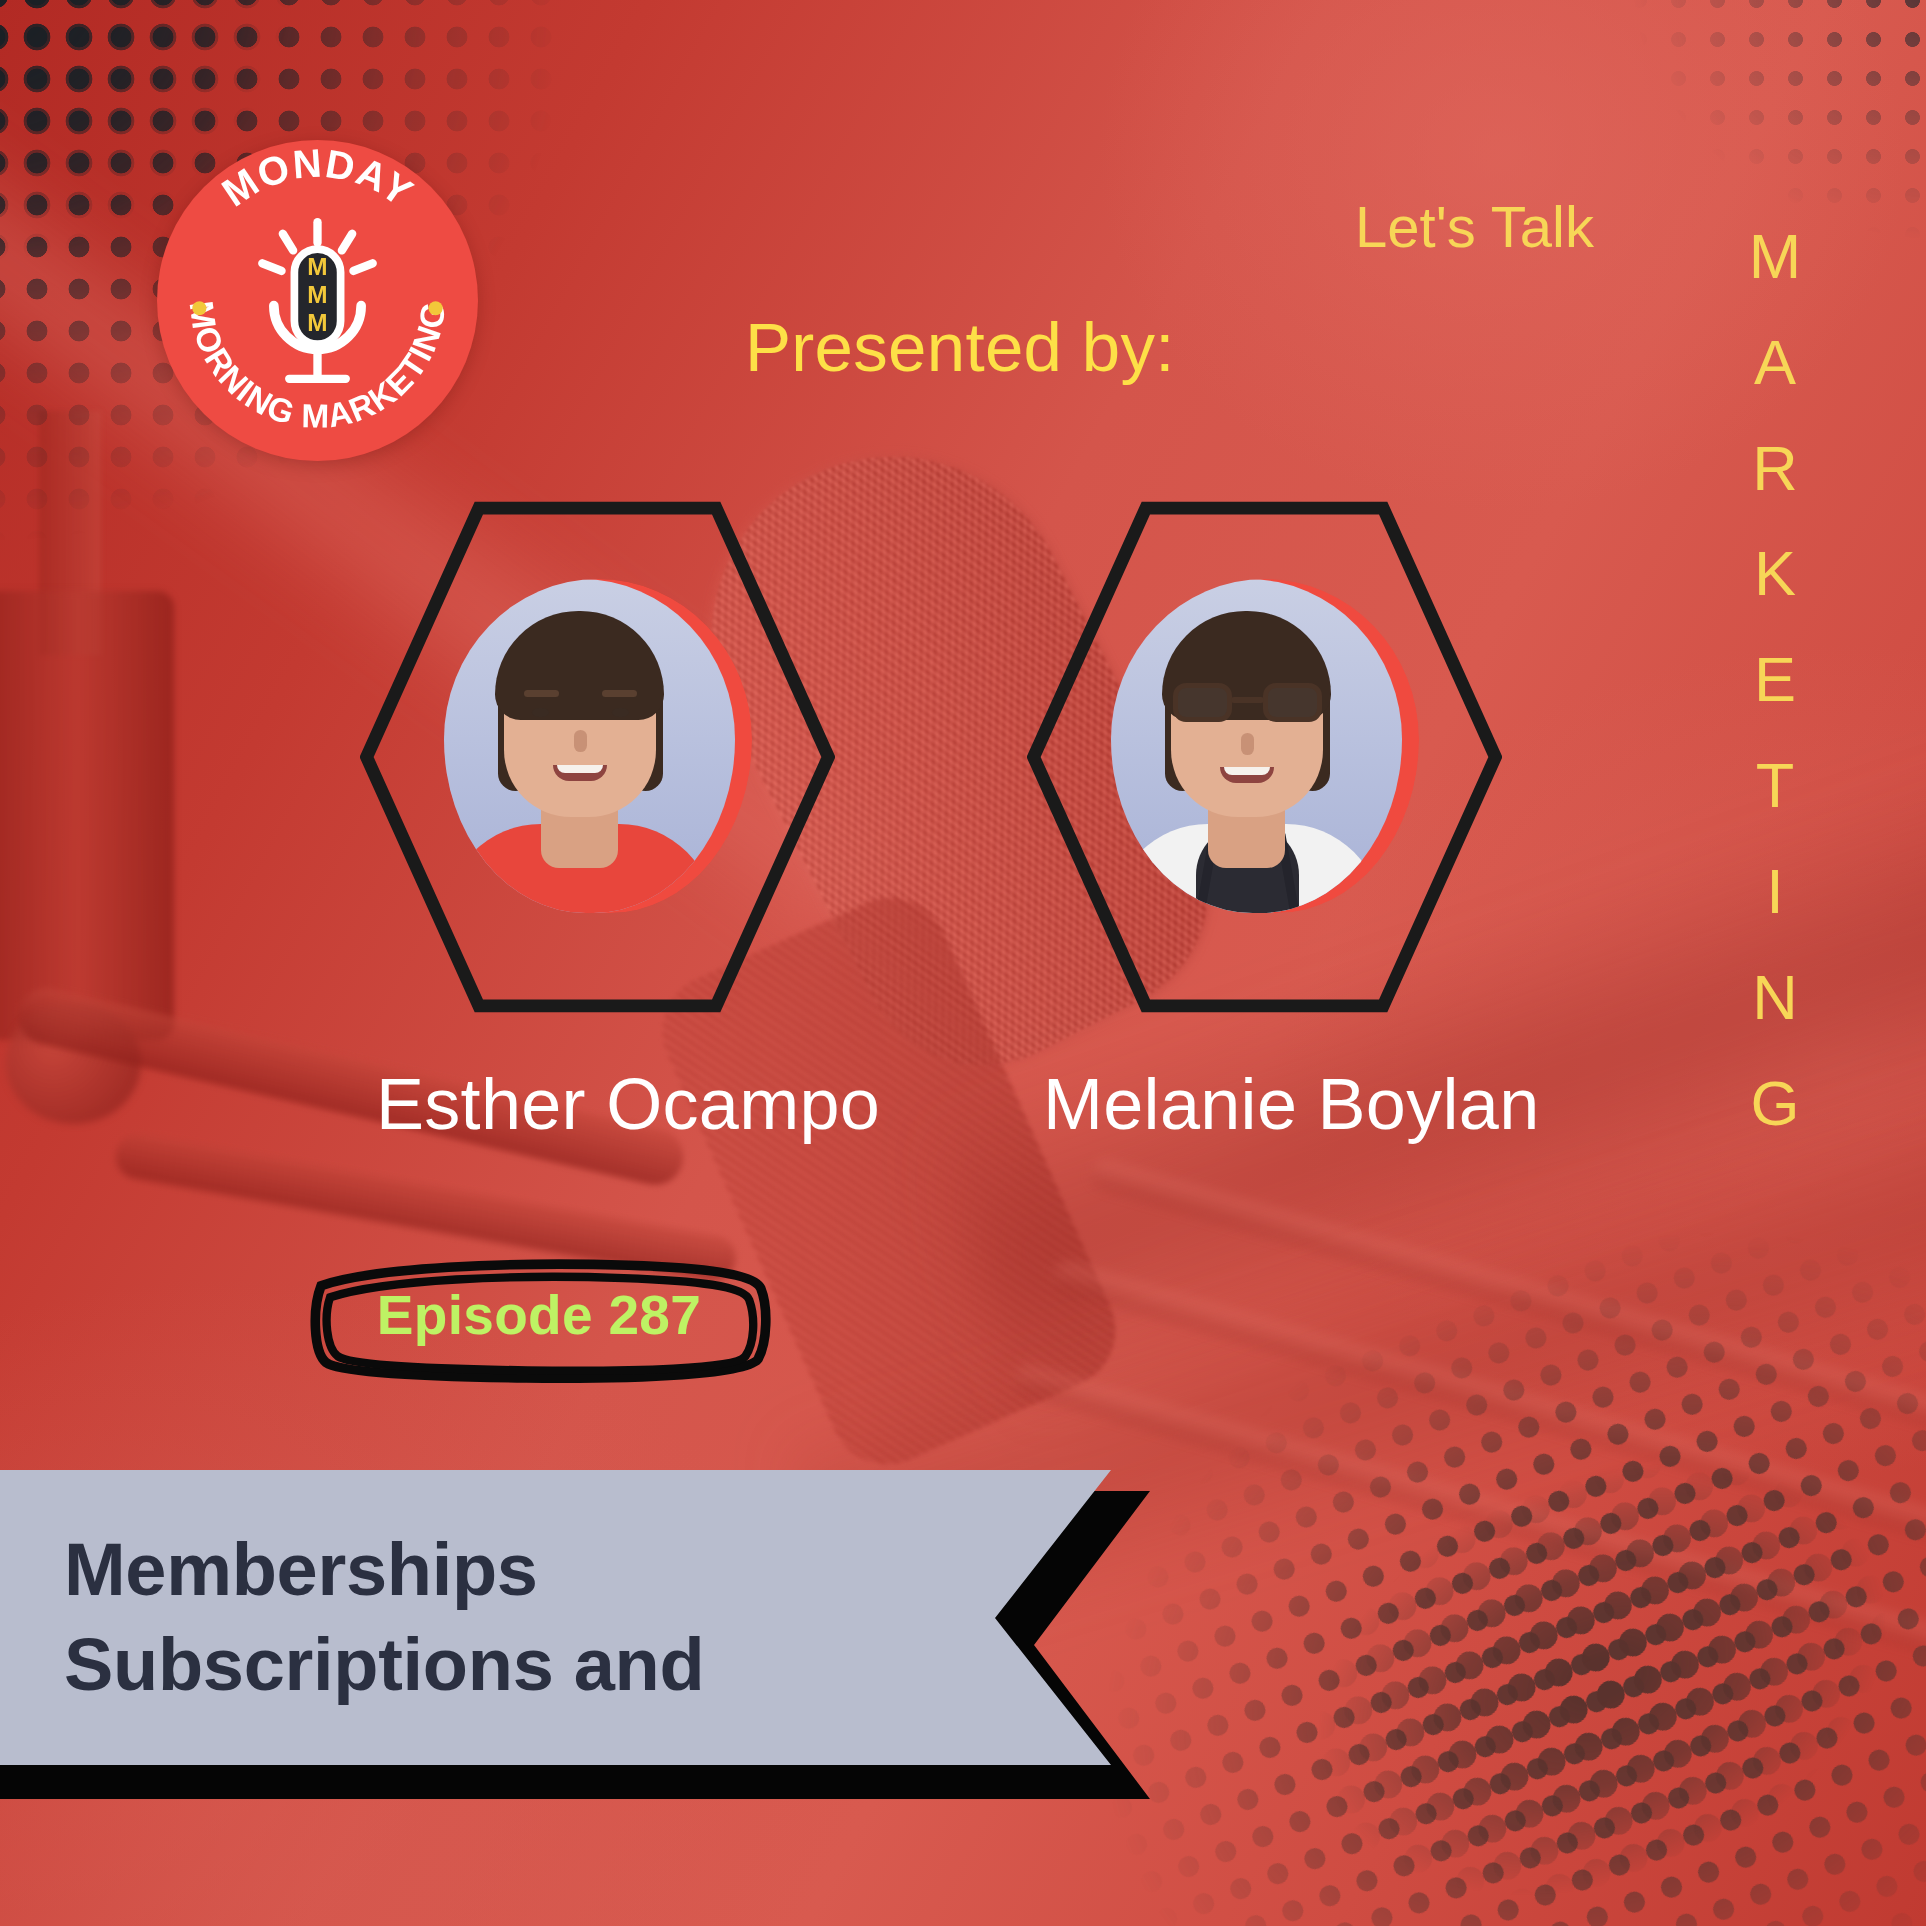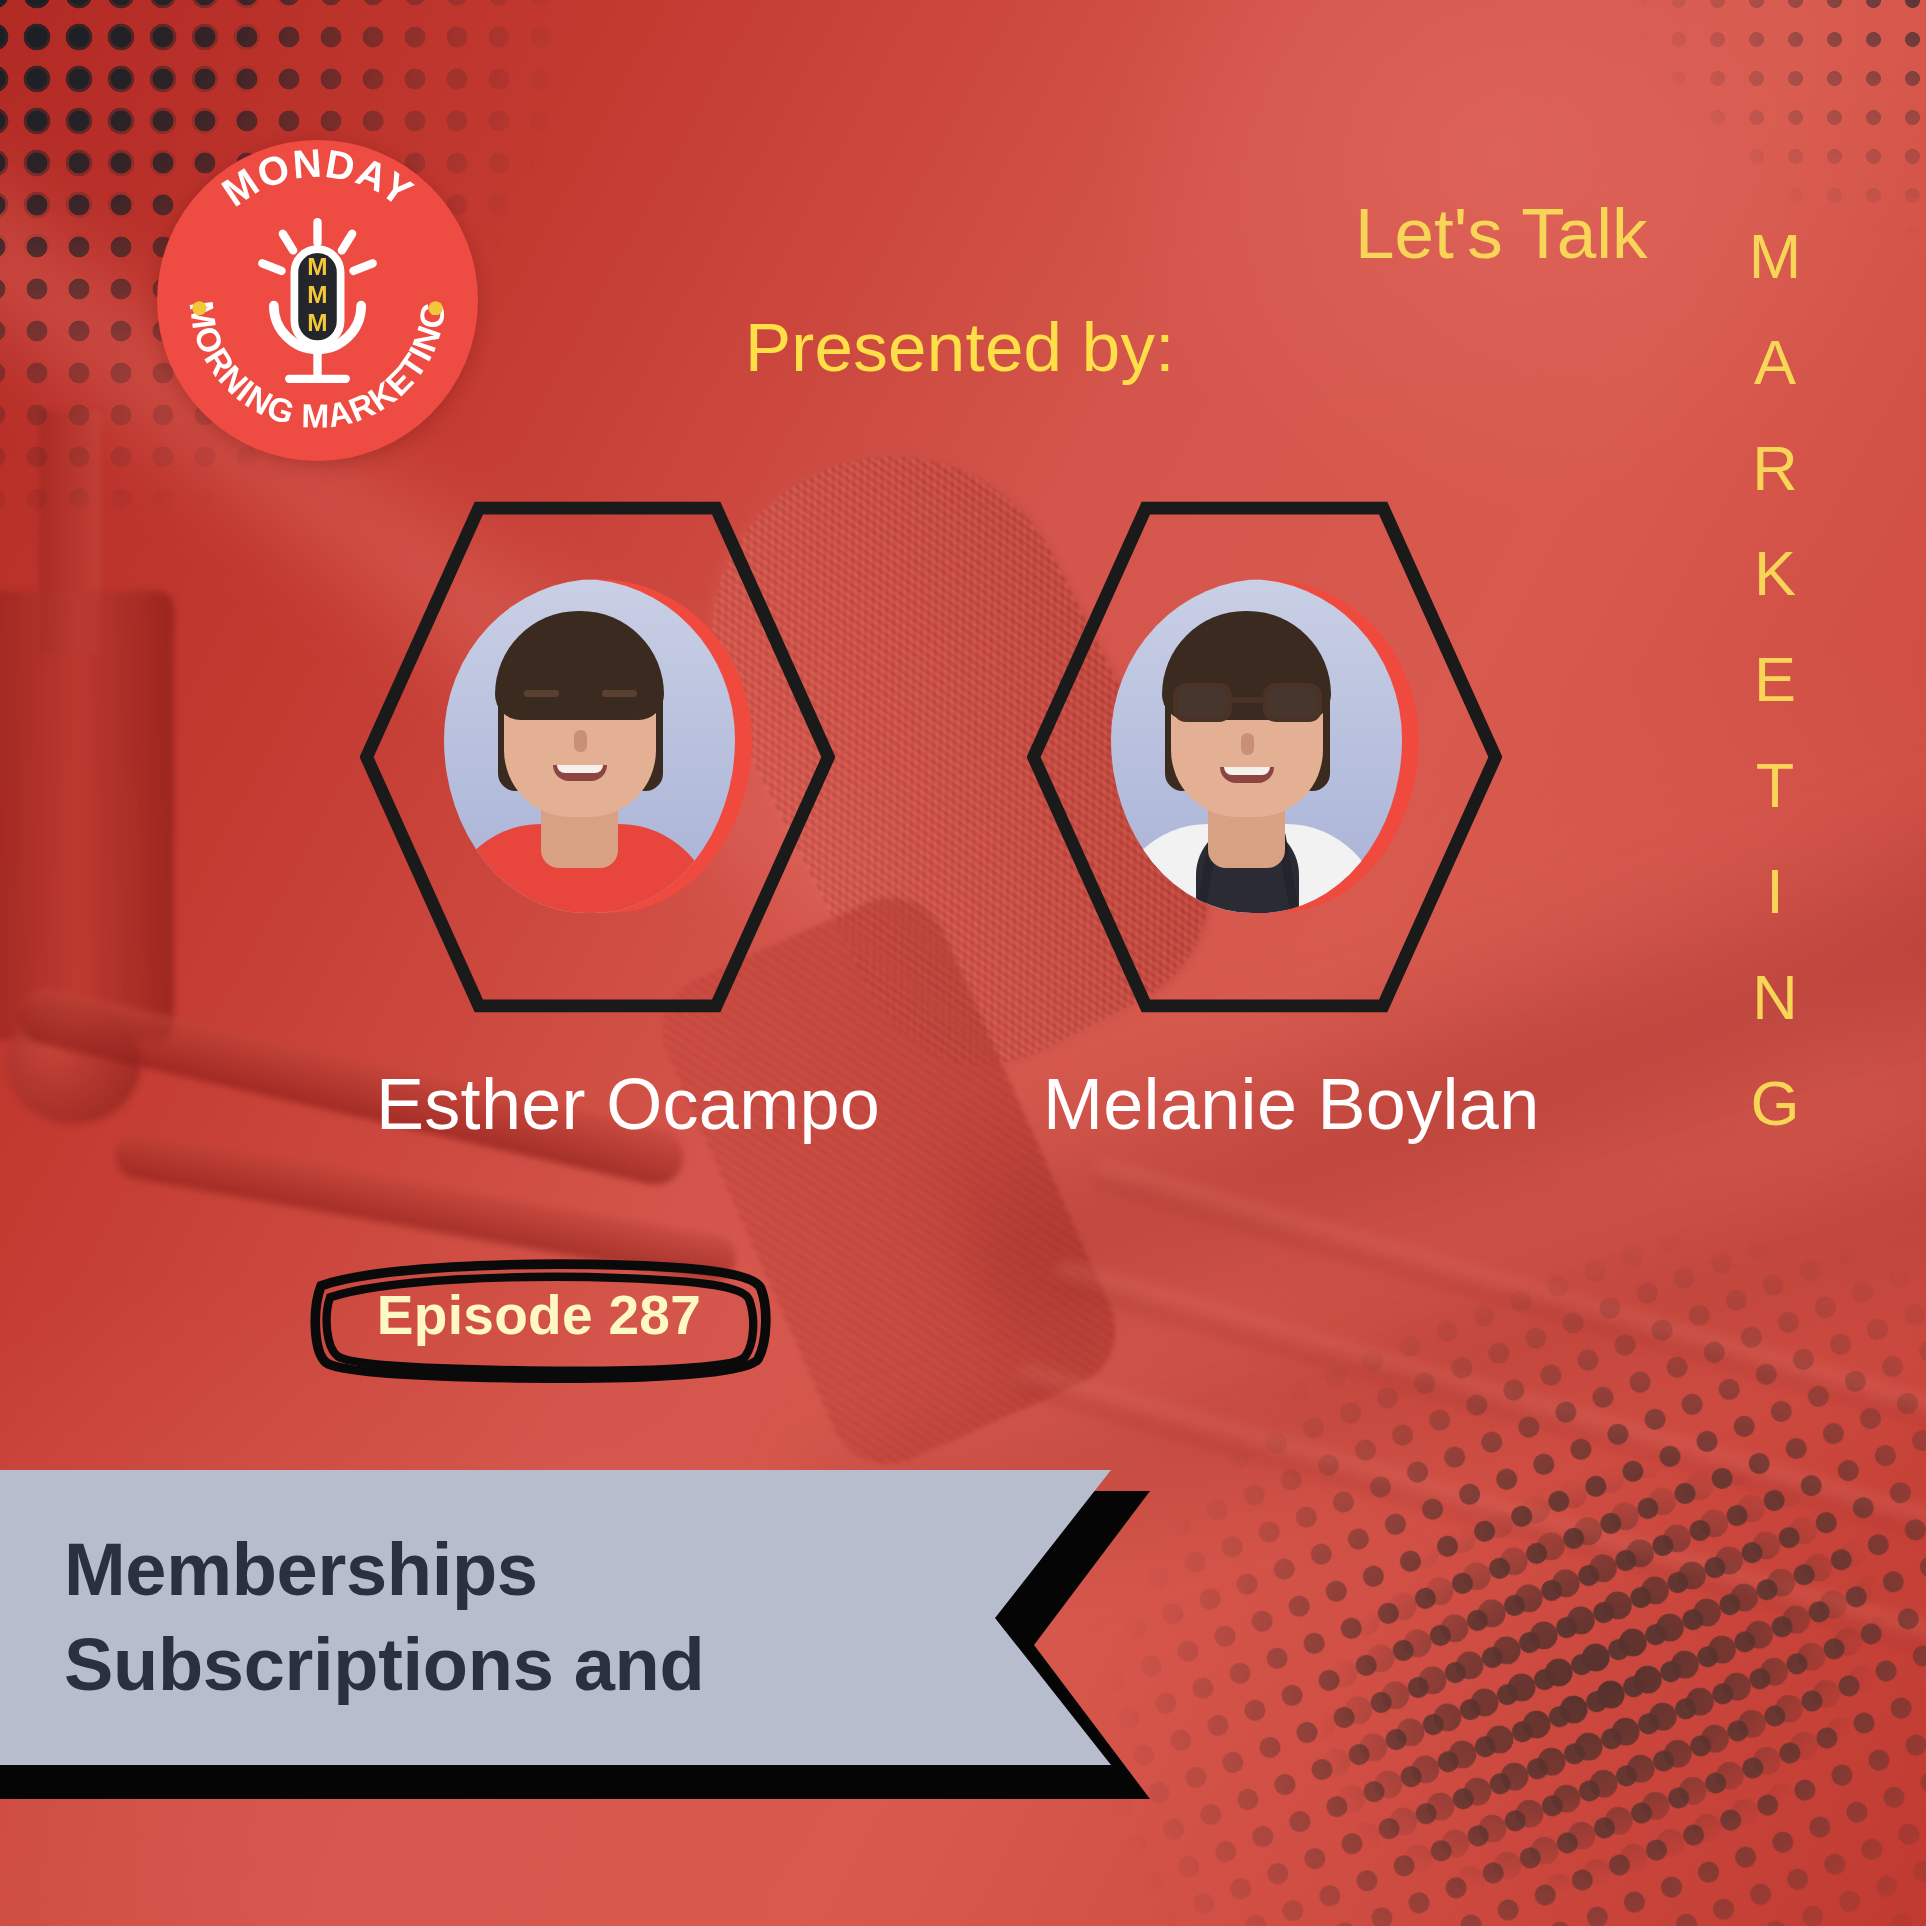--- a/index.html
+++ b/index.html
@@ -154,21 +154,21 @@
   .logo-dot{fill:#F2C83A;}
 
   
   .presented{
     position:absolute;left:745px;top:308px;
     font-size:69px;font-weight:400;color:#fde047;
     letter-spacing:0.3px;white-space:nowrap;
   }
   .lets-talk{
     position:absolute;left:1355px;top:193px;
-    font-size:71px;font-weight:400;color:#F7D657;
+    font-size:58px;font-weight:400;color:#F7D657;
     letter-spacing:0px;white-space:nowrap;
   }
   .vert-marketing{
     position:absolute;left:1727px;top:204px;
     width:96px;
     display:flex;flex-direction:column;align-items:center;
   }
   .vert-marketing span{
     font-size:63px;font-weight:400;color:#F7D657;line-height:1.68;
     display:block;text-align:center;
@@ -230,21 +230,21 @@
     white-space:nowrap;letter-spacing:0.3px;
   }
   .name-l{left:376px;top:1063px;}
   .name-r{left:1043px;top:1063px;}
 
   
   .episode-wrap{position:absolute;left:295px;top:1246px;width:488px;height:141px;}
   .episode-wrap svg{position:absolute;inset:0;width:100%;height:100%;}
   .episode-label{
     position:absolute;left:0;right:0;top:37px;text-align:center;
-    font-size:55px;font-weight:700;color:#fef9c3;letter-spacing:0.3px;
+    font-size:55px;font-weight:700;color:#bef264;letter-spacing:0.3px;
   }
 
   
   .banner-shadow{
     position:absolute;left:-19px;top:1491px;width:1220px;height:308px;
     background:#050505;
     clip-path:polygon(0 0, 1169px 0, 1053px 154px, 1169px 308px, 0 308px);
   }
   .banner{
     position:absolute;left:-19px;top:1470px;width:1181px;height:295px;

